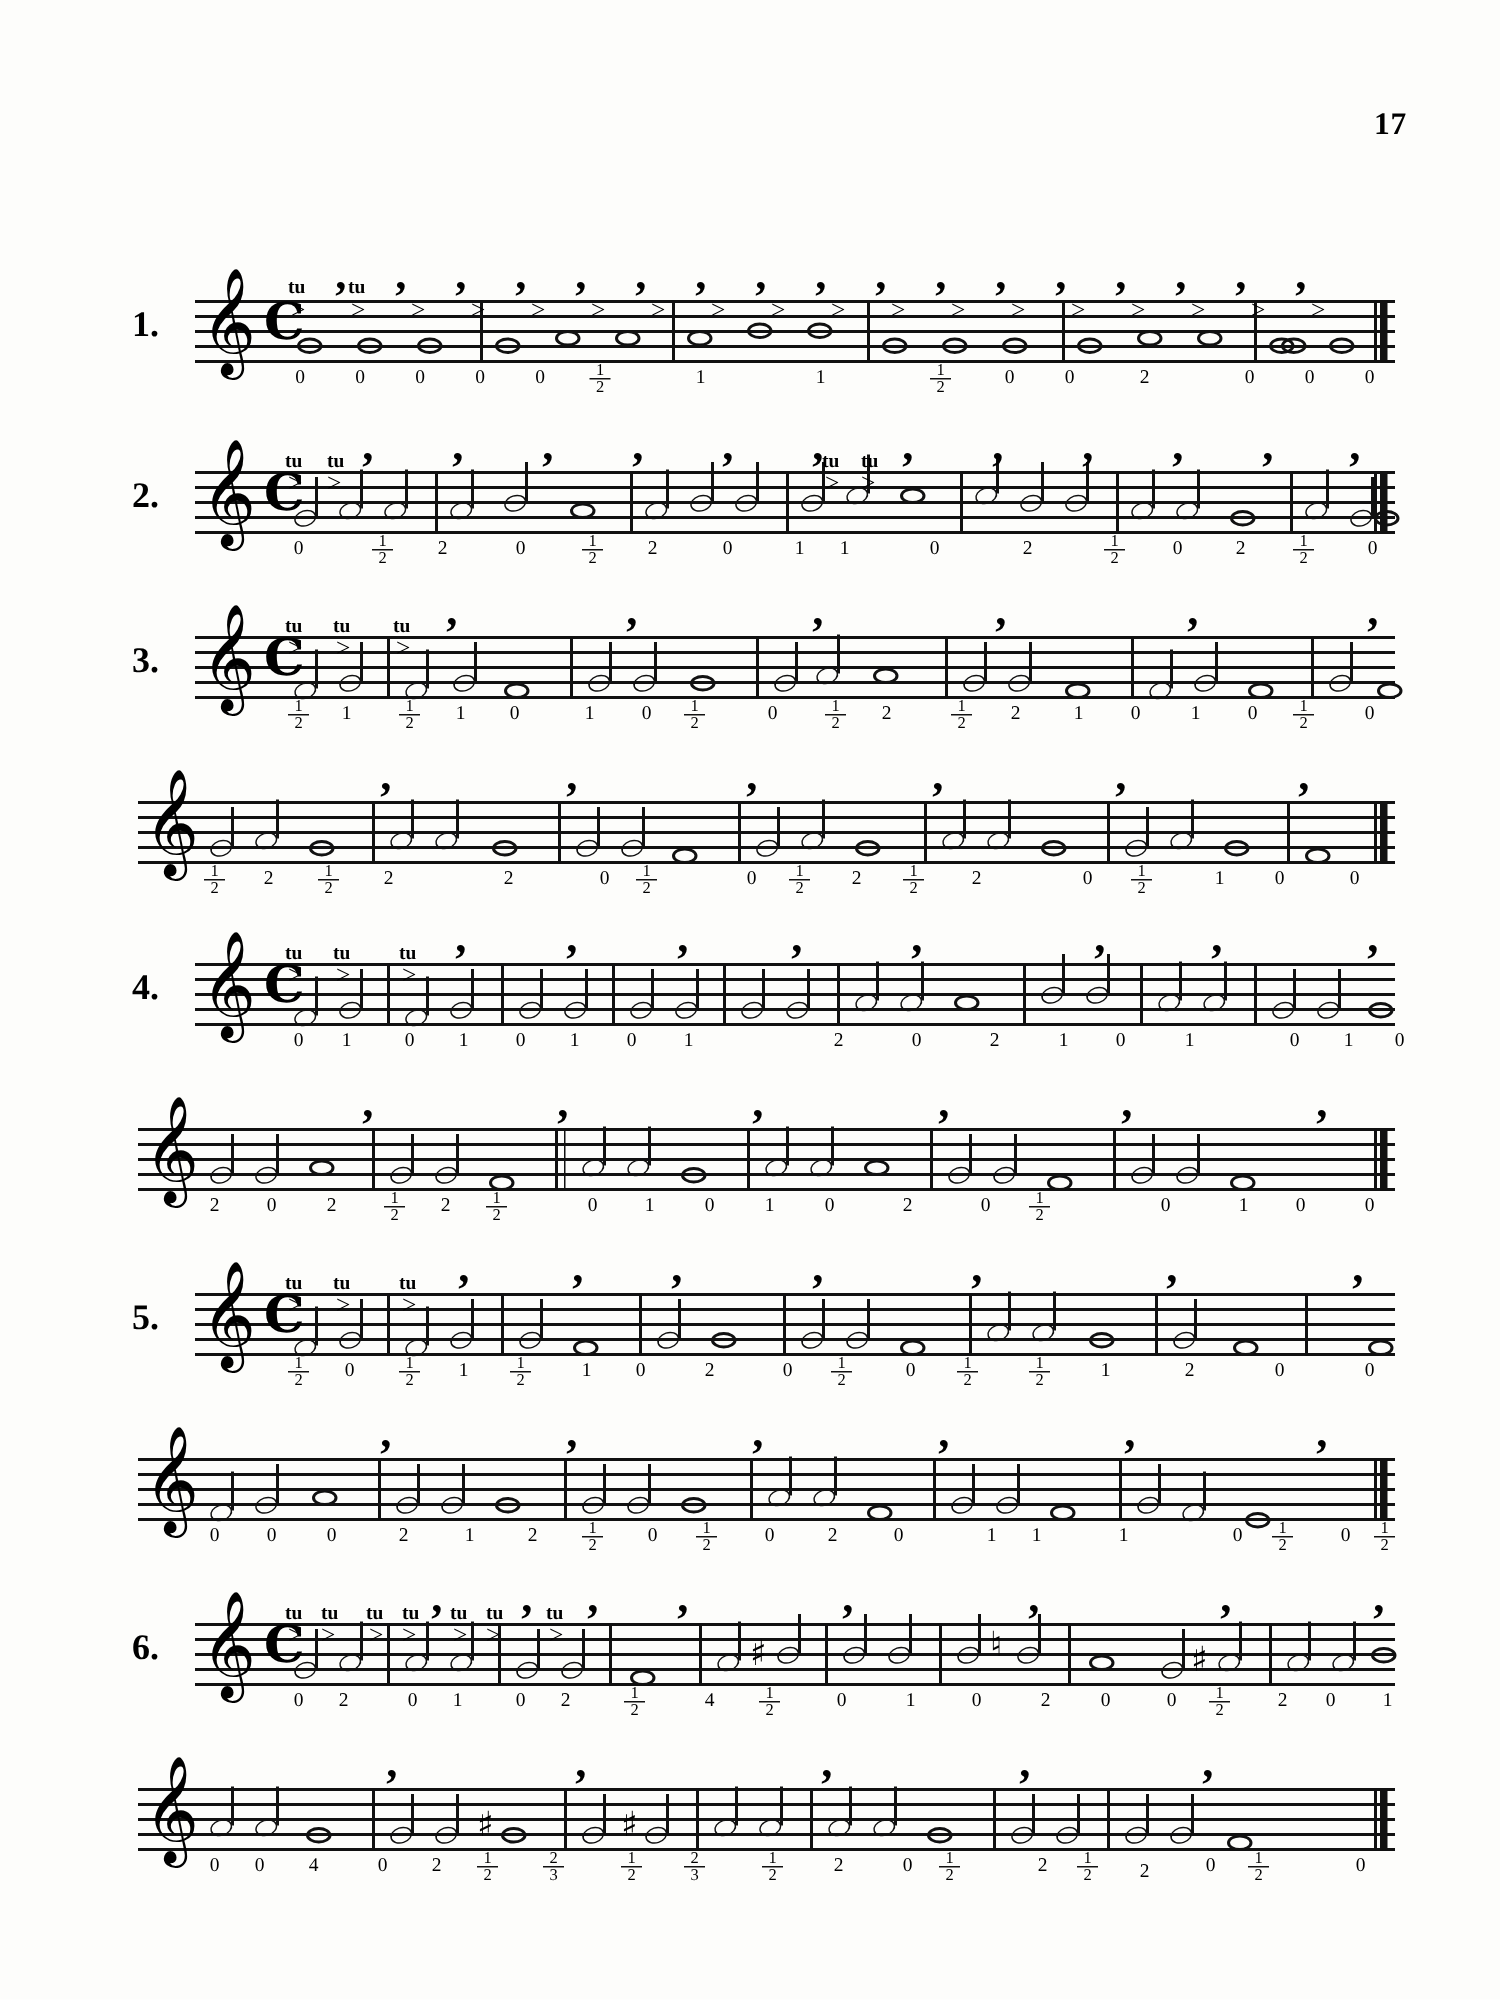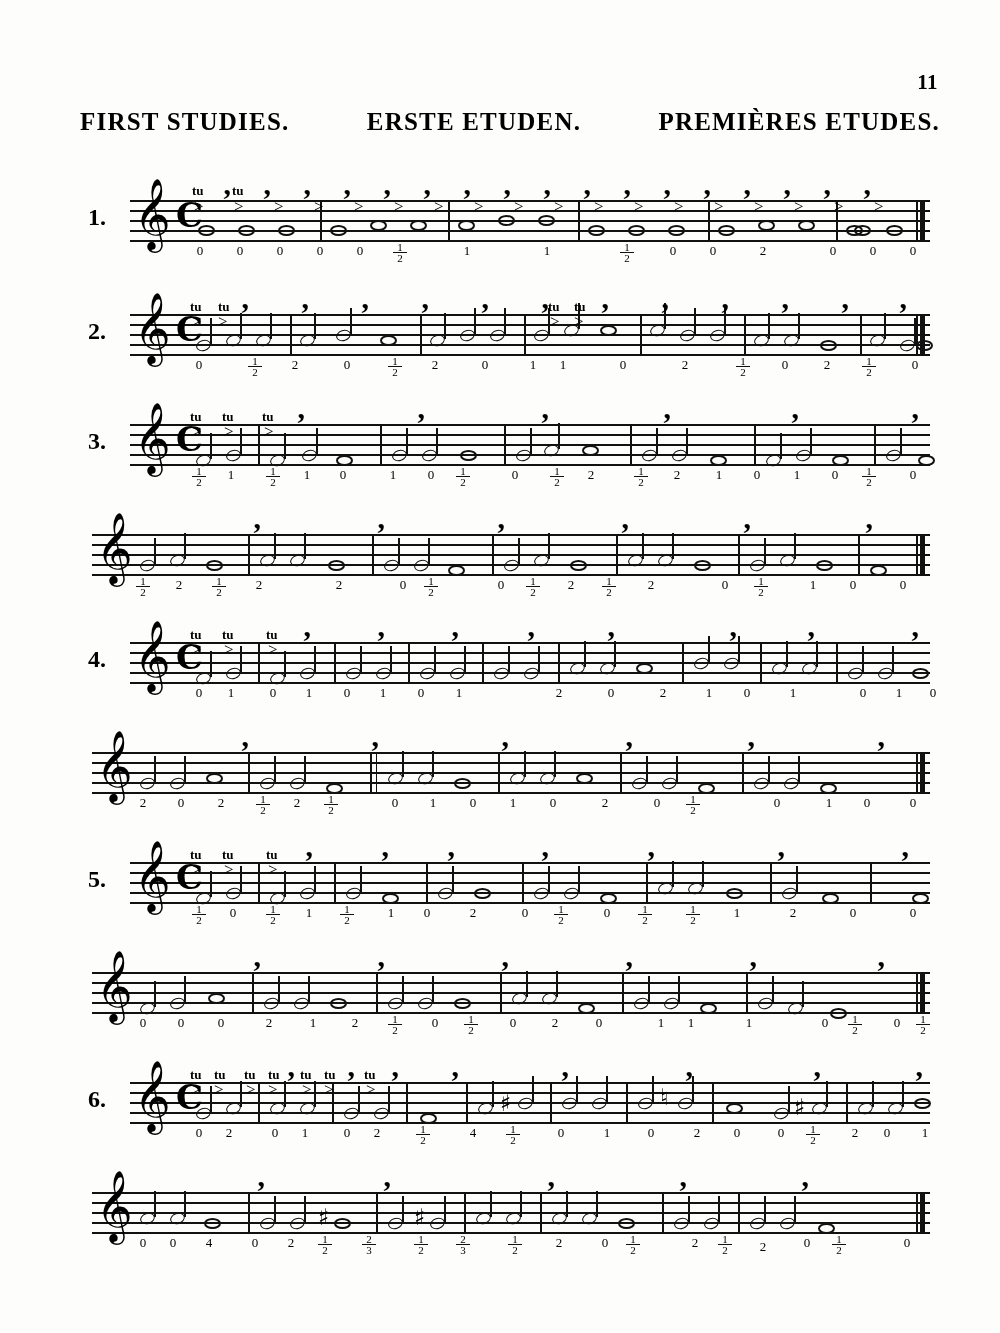--- a/index.html
+++ b/index.html
@@ -186,27 +186,22 @@
     line-height: 10px;
   }
   .fing.frac b { display: block; font-weight: normal; }
   .fing.frac span { display: block; border-top: 1px solid #111; }
 </style>
 </head>
 <body>
 
 <div class="page">
 
-  <div class="page-number">11</div>
-
-  <div class="headings">
-    <div class="h-item">FIRST STUDIES.</div>
-    <div class="h-item">ERSTE ETUDEN.</div>
-    <div class="h-item">PREMIÈRES ETUDES.</div>
-  </div>
+  <div class="page-number">17</div>
+
 
   <div class="system" style="top:176px;">
     <div class="sys-number">1.</div>
     <div class="staff" style="left:130px; width:800px;">
       <div class="line"></div>
       <div class="line"></div>
       <div class="line"></div>
       <div class="line"></div>
       <div class="line"></div>
 

